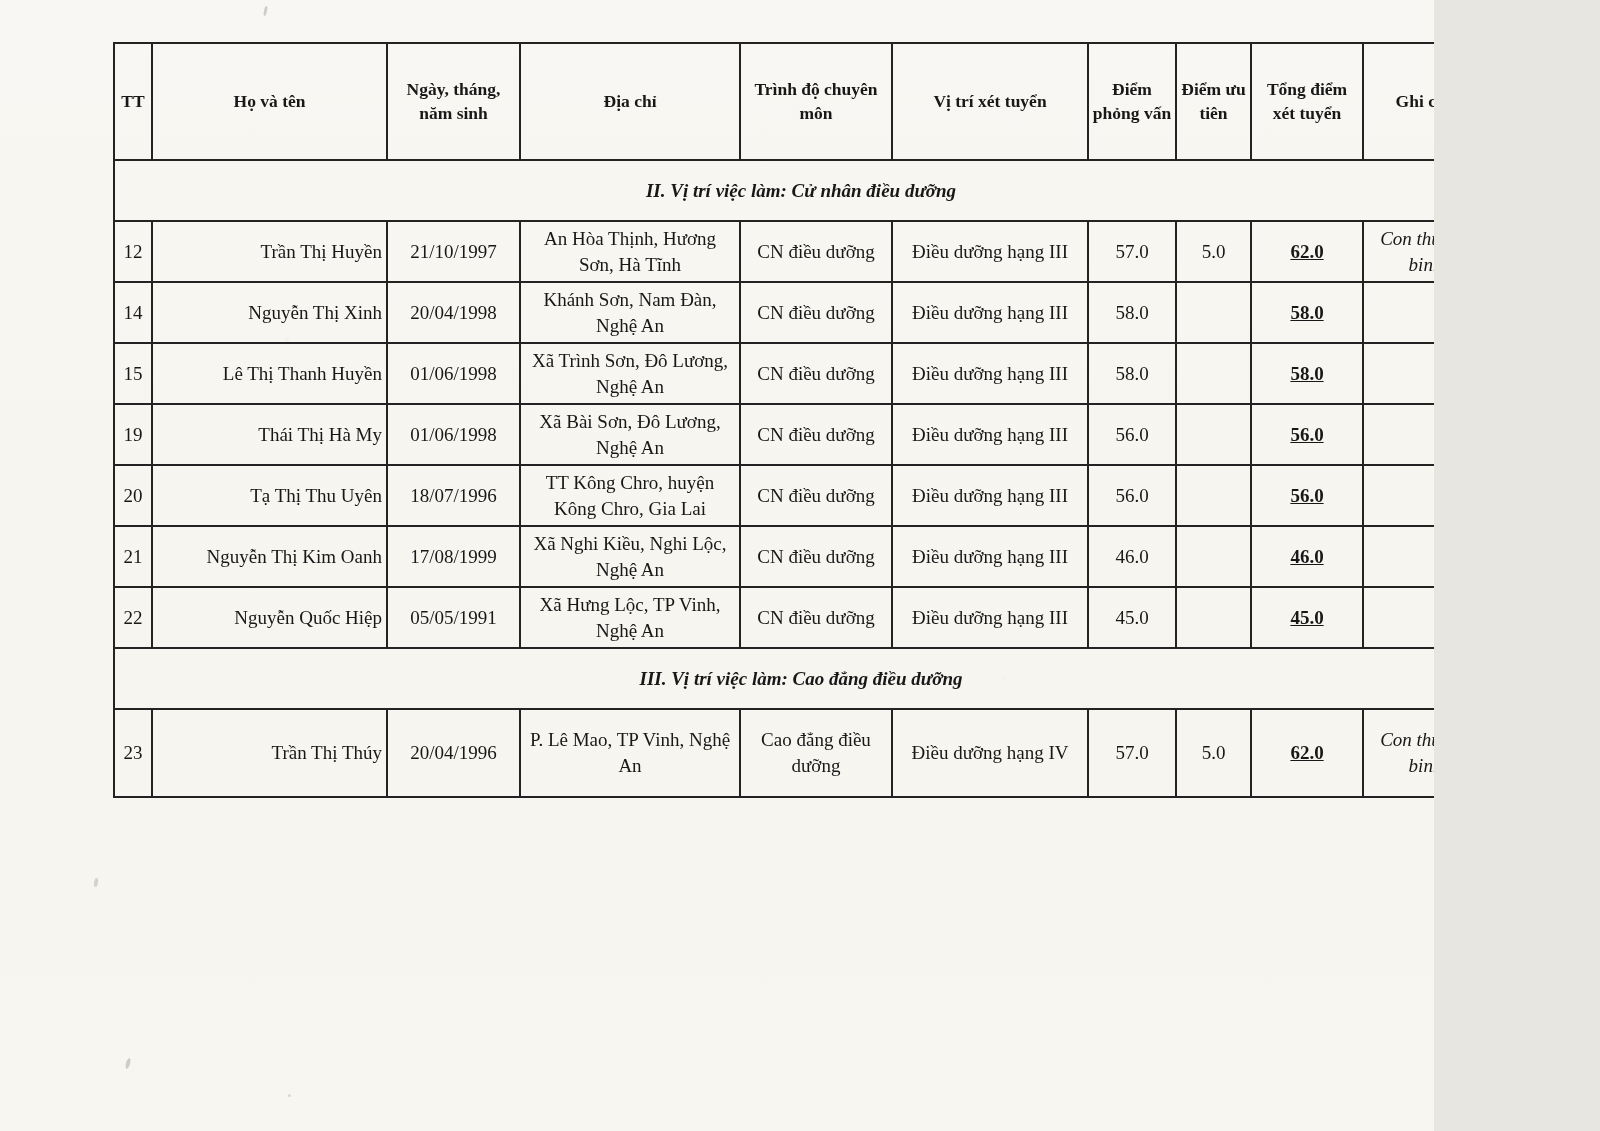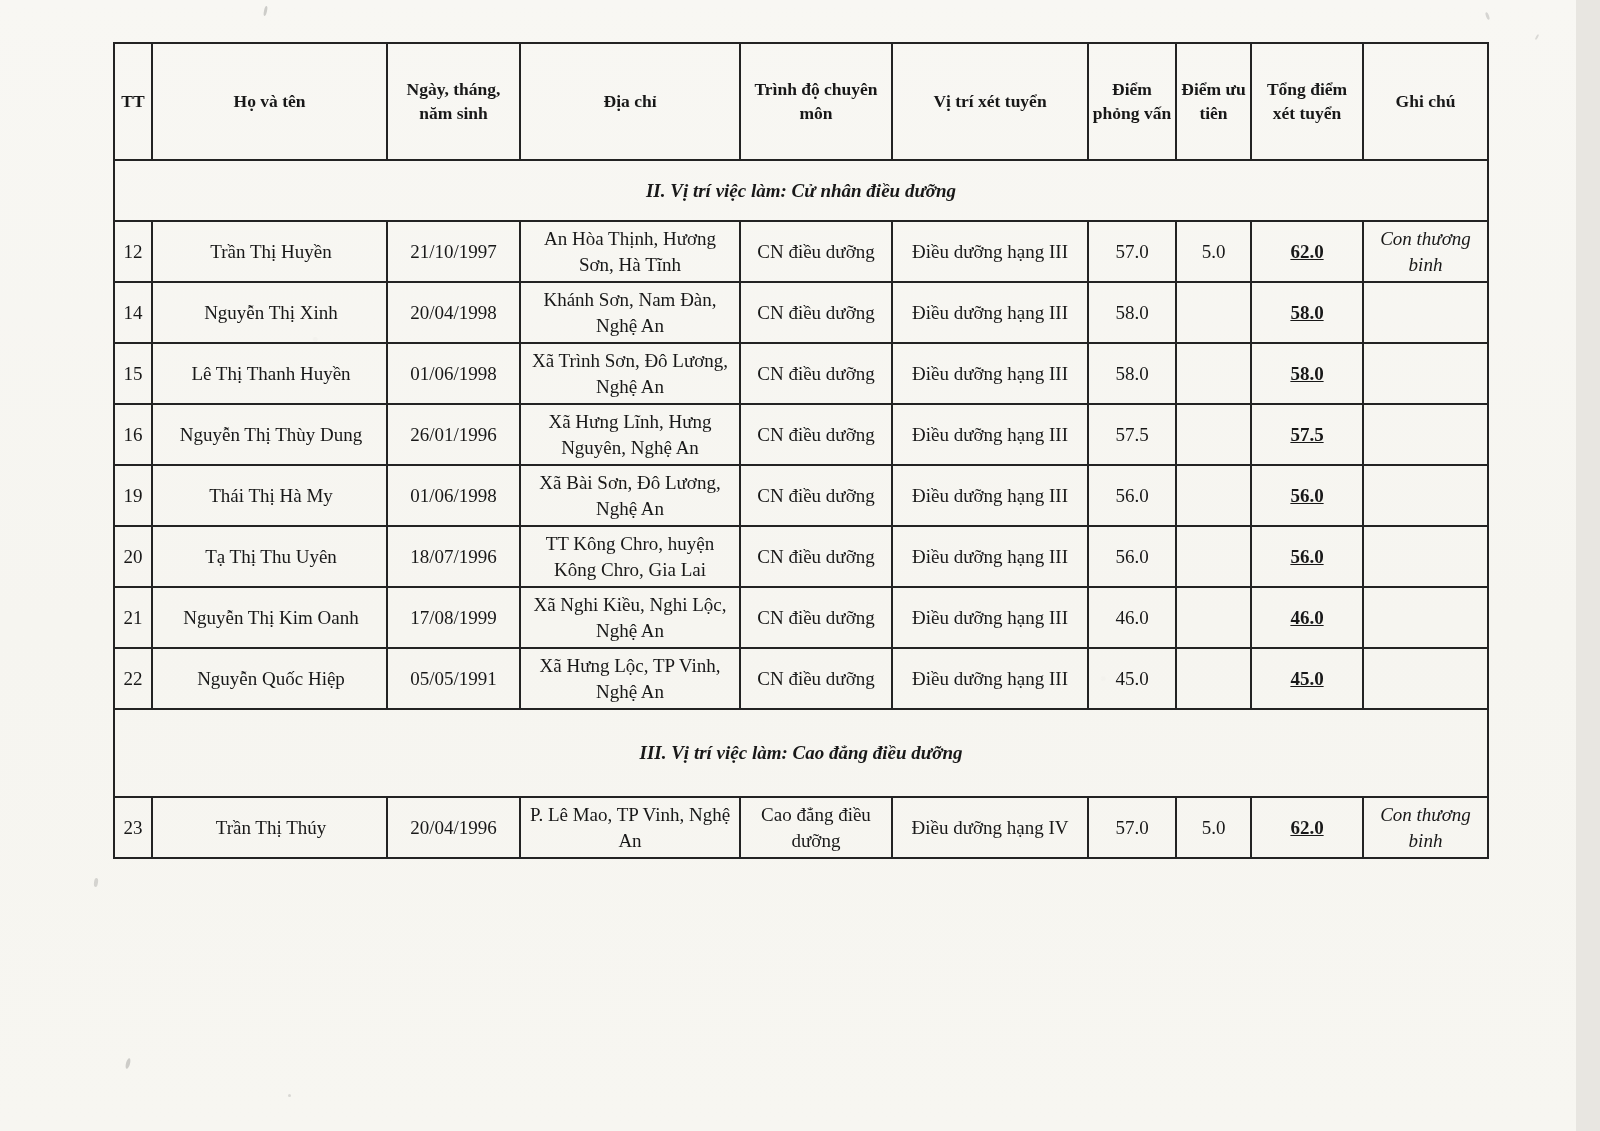--- a/index.html
+++ b/index.html
@@ -2,21 +2,21 @@
 <html><head>
 <meta charset="utf-8">
 <style>
   html, body {
     margin: 0;
     padding: 0;
     background: #e8e6e1;
   }
   .page {
     position: relative;
-    width: 1576px;
+    width: 1434px;
     height: 1131px;
     background: #f7f6f2;
     background-image:
       radial-gradient(circle at 20% 30%, rgba(0,0,0,0.015) 0 2px, transparent 3px),
       radial-gradient(circle at 70% 60%, rgba(0,0,0,0.012) 0 2px, transparent 3px),
       linear-gradient(180deg, #f8f7f3 0%, #f6f5f0 55%, #f7f6f1 100%);
     overflow: hidden;
     font-family: "Liberation Serif", "DejaVu Serif", serif;
     color: #181818;
   }
@@ -61,21 +61,21 @@
   }
   td.section-title {
     height: 33px;
     font-weight: bold;
     font-style: italic;
     font-size: 19px;
     text-align: center;
     padding: 2px 6px;
   }
   td.cell-name {
-    text-align: center;
+    text-align: right;
     padding-left: 7px;
   }
   td.cell-total { font-weight: bold; text-decoration: underline; }
   td.cell-note  { font-style: italic; font-size: 18px; }
   
   tbody tr:nth-child(10) td { height: 82px; }  
   tbody tr:nth-child(14) td { height: 59px; }  
   tbody tr:nth-child(15) td { height: 72px; }  
 </style>
 </head>
@@ -150,32 +150,20 @@
           <td class="cell cell-dob">01/06/1998</td>
           <td class="cell cell-address">Xã Trình Sơn, Đô Lương, Nghệ An</td>
           <td class="cell cell-qualification">CN điều dưỡng</td>
           <td class="cell cell-position">Điều dưỡng hạng III</td>
           <td class="cell cell-interview">58.0</td>
           <td class="cell cell-priority"></td>
           <td class="cell cell-total">58.0</td>
           <td class="cell cell-note"></td>
         </tr>
         <tr>
-          <td class="cell cell-tt">16</td>
-          <td class="cell cell-name">Nguyễn Thị Thùy Dung</td>
-          <td class="cell cell-dob">26/01/1996</td>
-          <td class="cell cell-address">Xã Hưng Lĩnh, Hưng Nguyên, Nghệ An</td>
-          <td class="cell cell-qualification">CN điều dưỡng</td>
-          <td class="cell cell-position">Điều dưỡng hạng III</td>
-          <td class="cell cell-interview">57.5</td>
-          <td class="cell cell-priority"></td>
-          <td class="cell cell-total">57.5</td>
-          <td class="cell cell-note"></td>
-        </tr>
-        <tr>
           <td class="cell cell-tt">19</td>
           <td class="cell cell-name">Thái Thị Hà My</td>
           <td class="cell cell-dob">01/06/1998</td>
           <td class="cell cell-address">Xã Bài Sơn, Đô Lương, Nghệ An</td>
           <td class="cell cell-qualification">CN điều dưỡng</td>
           <td class="cell cell-position">Điều dưỡng hạng III</td>
           <td class="cell cell-interview">56.0</td>
           <td class="cell cell-priority"></td>
           <td class="cell cell-total">56.0</td>
           <td class="cell cell-note"></td>

